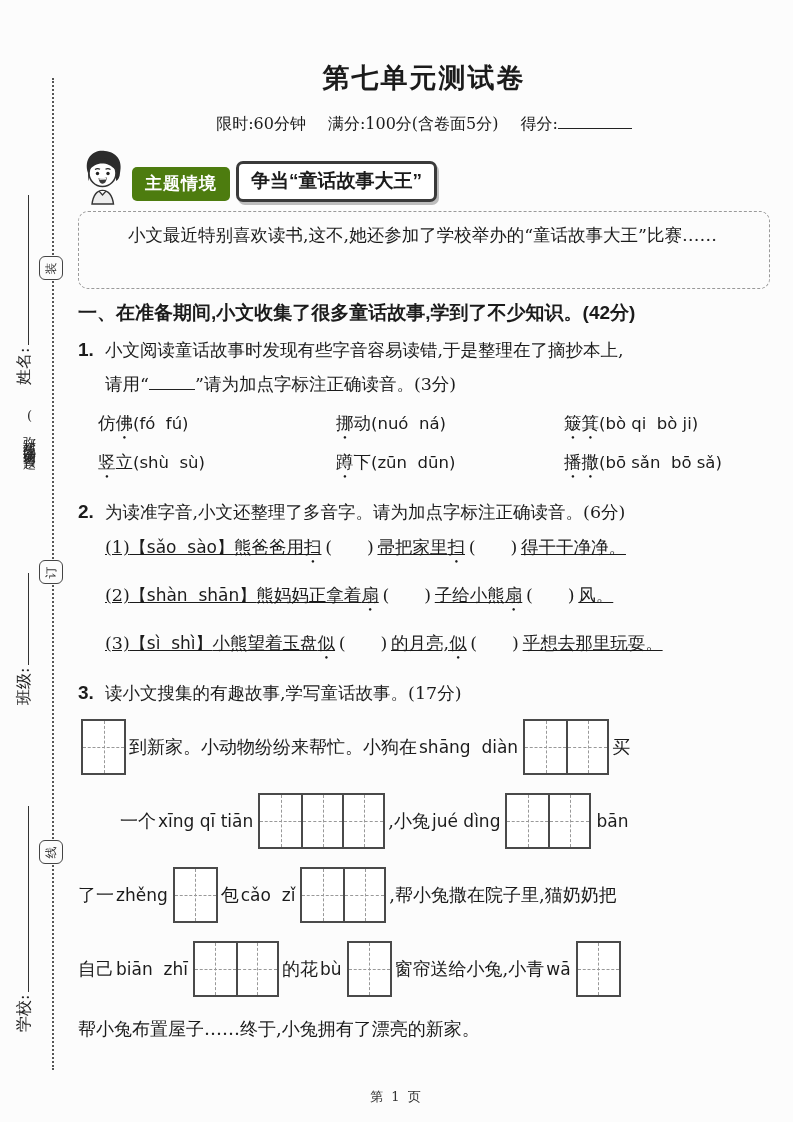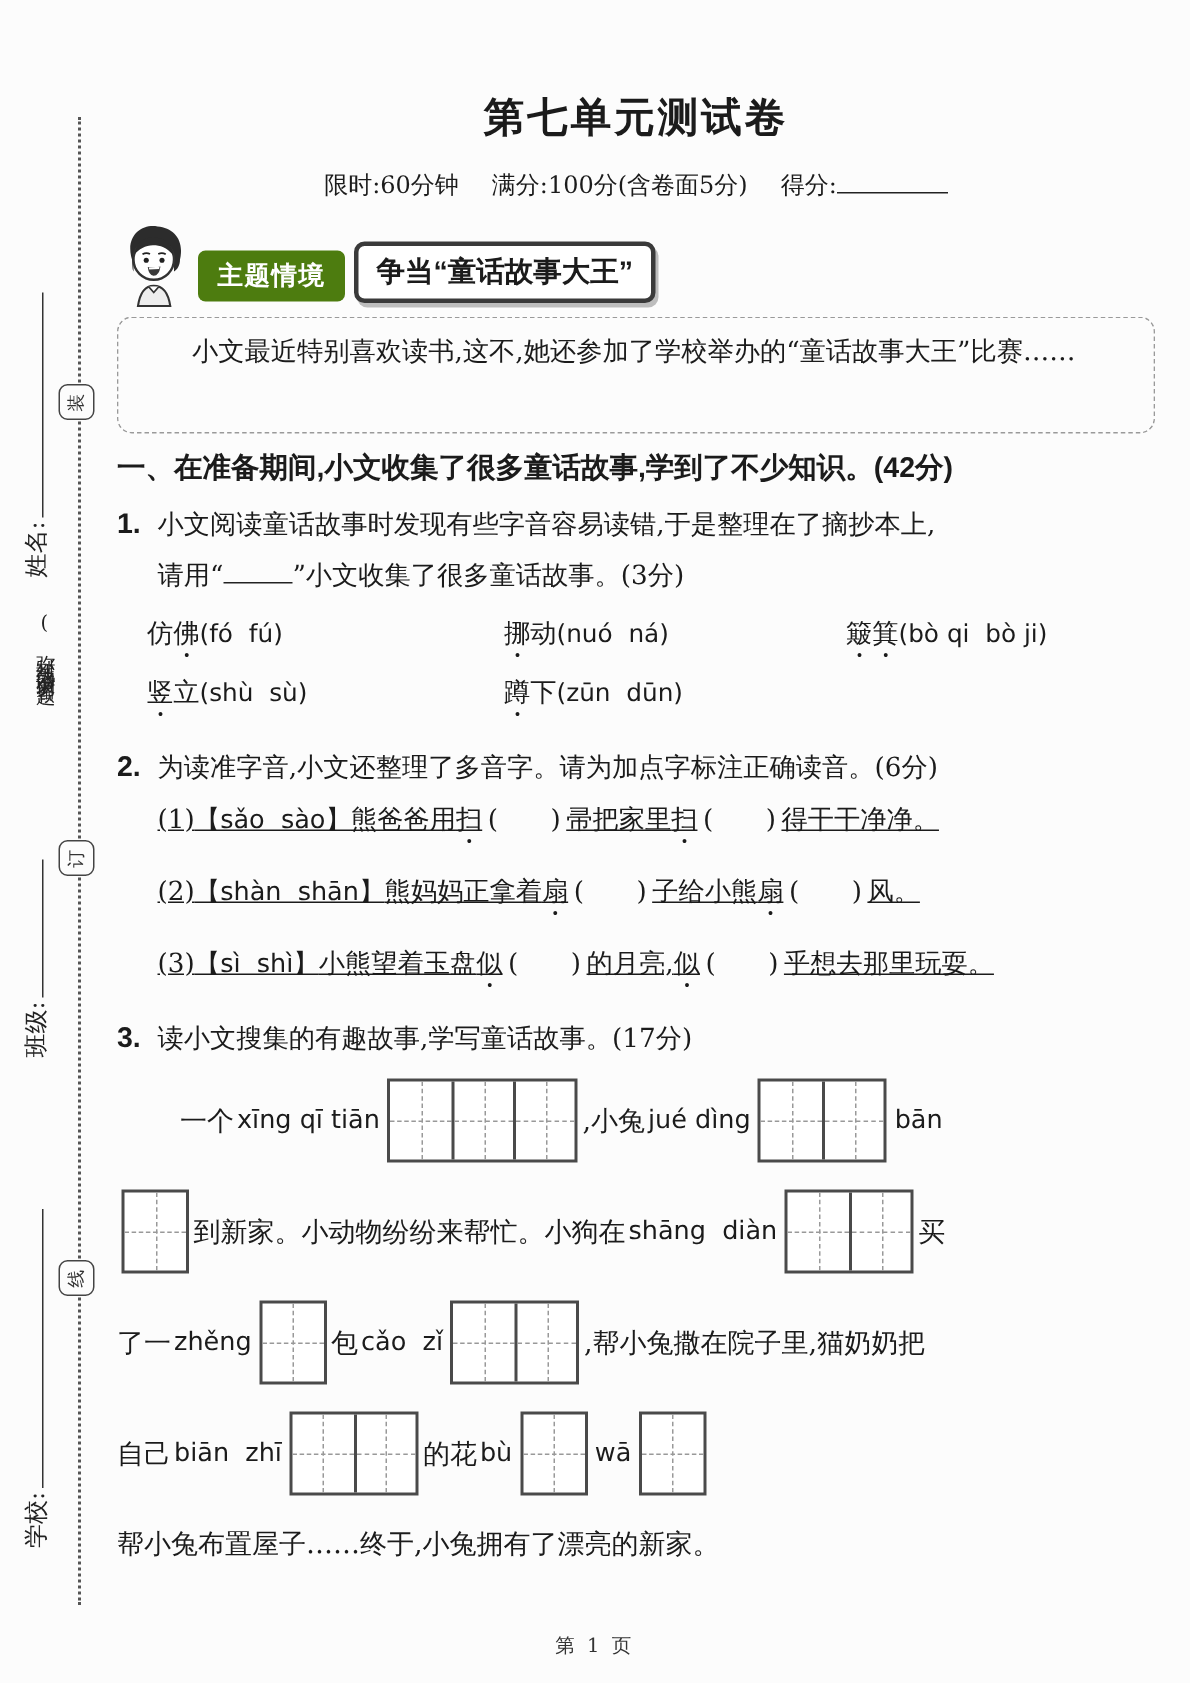--- a/index.html
+++ b/index.html
@@ -158,32 +158,33 @@
 
   <div class="intro-box">
     <span>小文最近特别喜欢读书,这不,她还参加了学校举办的“童话故事大王”比赛……</span>
   </div>
 
   <div class="sec-head sans">一、在准备期间,小文收集了很多童话故事,学到了不少知识。(42分)</div>
 
   <div class="q q1-para">
     <span class="qnum sans">1.</span>
     <span>小文阅读童话故事时发现有些字音容易读错,于是整理在了摘抄本上,</span><br>
-    <span>请用“</span><span class="blank" style="width:46px"></span><span>”小文收集了很多童话故事。(3分)</span>
+    <span>请用“</span><span class="blank" style="width:46px"></span><span>”请为加点字标注正确读音。(3分)</span>
   </div>
 
   <div class="q1-grid">
     <div class="q1-row">
       <span class="cell1"><span>仿</span><span class="dotu">佛</span><span></span><span class="py pre">(fó  fú)</span></span>
       <span class="cell2"><span></span><span class="dotu">挪</span><span>动</span><span class="py pre">(nuó  ná)</span></span>
       <span><span></span><span class="dotu">簸箕</span><span></span><span class="py pre">(bò qi  bò ji)</span></span>
     </div>
     <div class="q1-row">
       <span class="cell1"><span></span><span class="dotu">竖</span><span>立</span><span class="py pre">(shù  sù)</span></span>
       <span class="cell2"><span></span><span class="dotu">蹲</span><span>下</span><span class="py pre">(zūn  dūn)</span></span>
+      <span><span></span><span class="dotu">播撒</span><span></span><span class="py pre">(bō sǎn  bō sǎ)</span></span>
     </div>
   </div>
 
   <div class="q">
     <span class="qnum sans">2.</span>
     <span>为读准字音,小文还整理了多音字。请为加点字标注正确读音。(6分)</span>
   </div>
   <div class="q2-items">
     <div class="q2-line">
       <span>(1)</span><span class="py pre">【sǎo  sào】</span><span>熊爸爸用</span><span class="dotu">扫</span><span class="q2b">(　　)</span><span>帚把家里</span><span class="dotu">扫</span><span class="q2b">(　　)</span><span>得干干净净。</span>
@@ -196,51 +197,51 @@
     </div>
   </div>
 
   <div class="q">
     <span class="qnum sans">3.</span>
     <span>读小文搜集的有趣故事,学写童话故事。(17分)</span>
   </div>
 
   <div class="q3-lines">
 
+    <div class="q3line">
+      <span class="tzg">
+          <span class="c"></span>
+        </span>
+      <span>到新家。小动物纷纷来帮忙。小狗在</span>
+        <span class="py pre">shāng  diàn</span>
+      <span class="tzg">
+          <span class="c"></span>
+          <span class="c"></span>
+        </span>
+      <span>买</span>
+    </div>
+
     <div class="q3line indent">
       <span>一个</span>
         <span class="py pre">xīng qī tiān</span>
       <span class="tzg">
           <span class="c"></span>
           <span class="c"></span>
           <span class="c"></span>
         </span>
       <span>,小兔</span>
         <span class="py pre">jué dìng</span>
       <span class="tzg">
           <span class="c"></span>
           <span class="c"></span>
         </span>
       <span class="py pre">bān</span>
     </div>
 
     <div class="q3line">
-      <span class="tzg">
-          <span class="c"></span>
-        </span>
-      <span>到新家。小动物纷纷来帮忙。小狗在</span>
-        <span class="py pre">shāng  diàn</span>
-      <span class="tzg">
-          <span class="c"></span>
-          <span class="c"></span>
-        </span>
-      <span>买</span>
-    </div>
-
-    <div class="q3line">
       <span>了一</span>
         <span class="py pre">zhěng</span>
       <span class="tzg">
           <span class="c"></span>
         </span>
       <span>包</span>
         <span class="py pre">cǎo  zǐ</span>
       <span class="tzg">
           <span class="c"></span>
           <span class="c"></span>
@@ -253,20 +254,21 @@
         <span class="py pre">biān  zhī</span>
       <span class="tzg">
           <span class="c"></span>
           <span class="c"></span>
         </span>
       <span>的花</span>
         <span class="py pre">bù</span>
       <span class="tzg">
           <span class="c"></span>
         </span>
+      <span>窗帘送给小兔,小青</span>
         <span class="py pre">wā</span>
       <span class="tzg">
           <span class="c"></span>
         </span>
     </div>
 
     <div class="q3line textonly">
       <span>帮小兔布置屋子……终于,小兔拥有了漂亮的新家。</span>
     </div>
 

